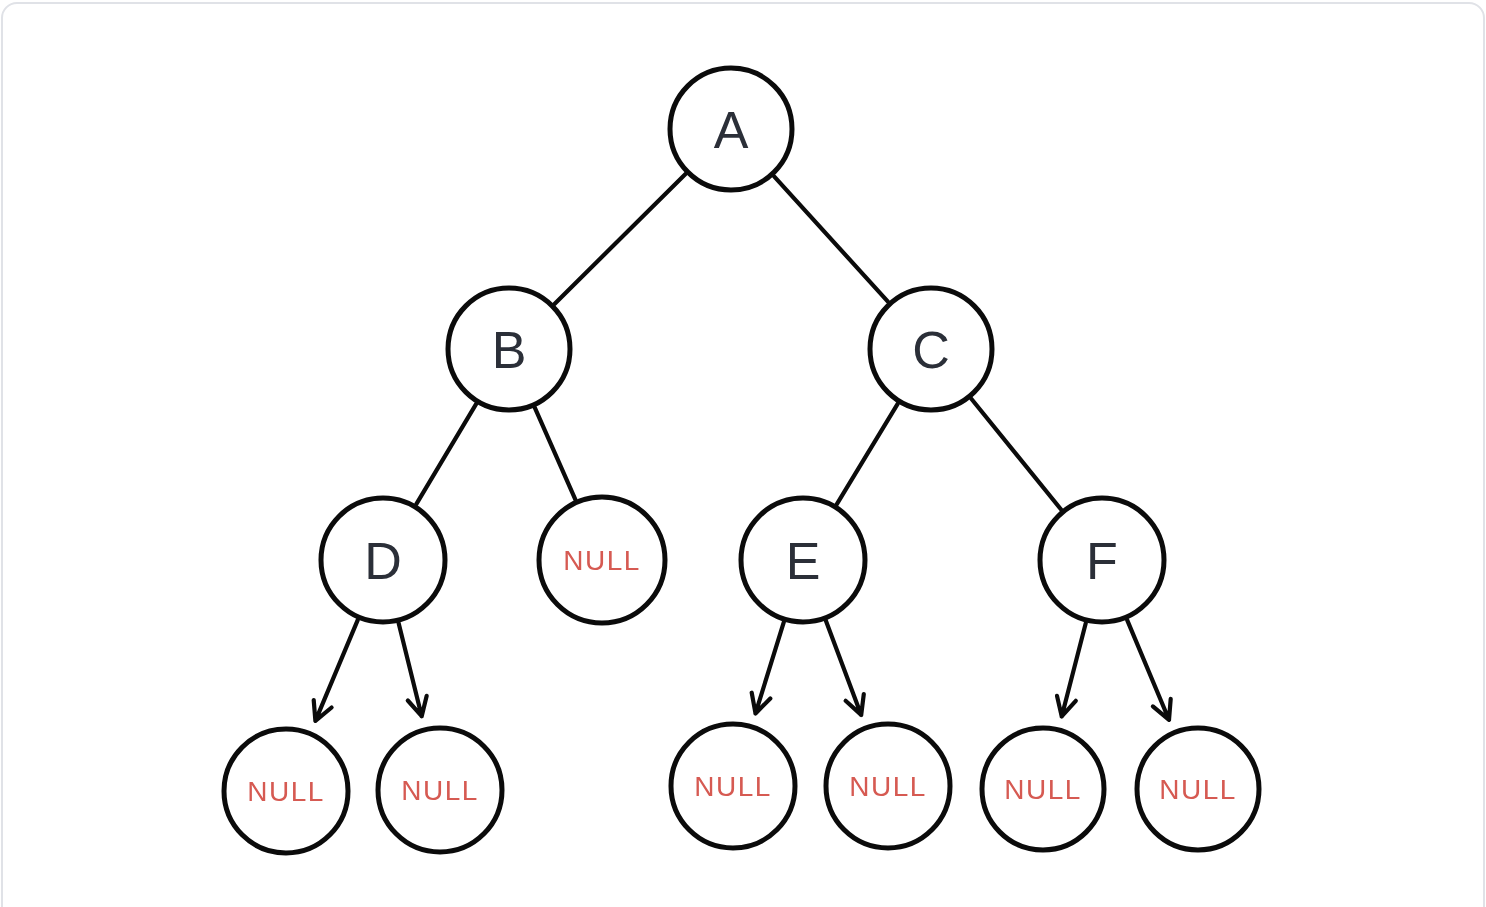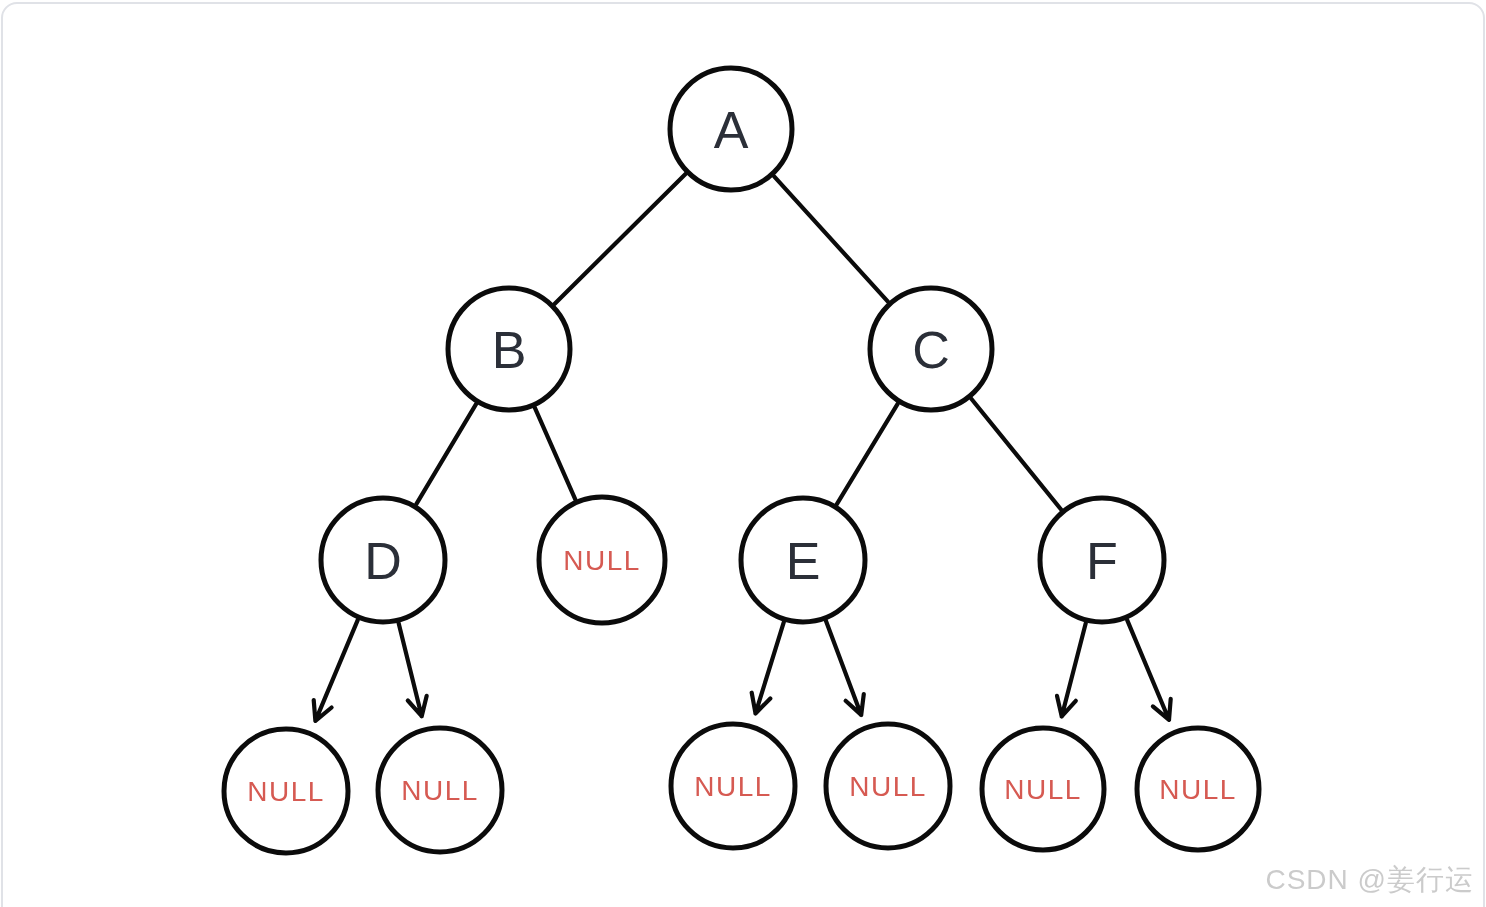--- a/index.html
+++ b/index.html
@@ -116,14 +116,13 @@
       </g>
       <g>
         <circle cx="1043" cy="789" r="61" fill="#ffffff" stroke="#0b0b0b" stroke-width="5"></circle>
         <text x="1043" y="789" text-anchor="middle" dy="0.36em" class="null-label-text" fill="#d65a52">NULL</text>
       </g>
       <g>
         <circle cx="1198" cy="789" r="61" fill="#ffffff" stroke="#0b0b0b" stroke-width="5"></circle>
         <text x="1198" y="789" text-anchor="middle" dy="0.36em" class="null-label-text" fill="#d65a52">NULL</text>
       </g>
     </svg>
-  <div class="watermark">CSDN @姜行运</div>
 </div>
 
 </body></html>

